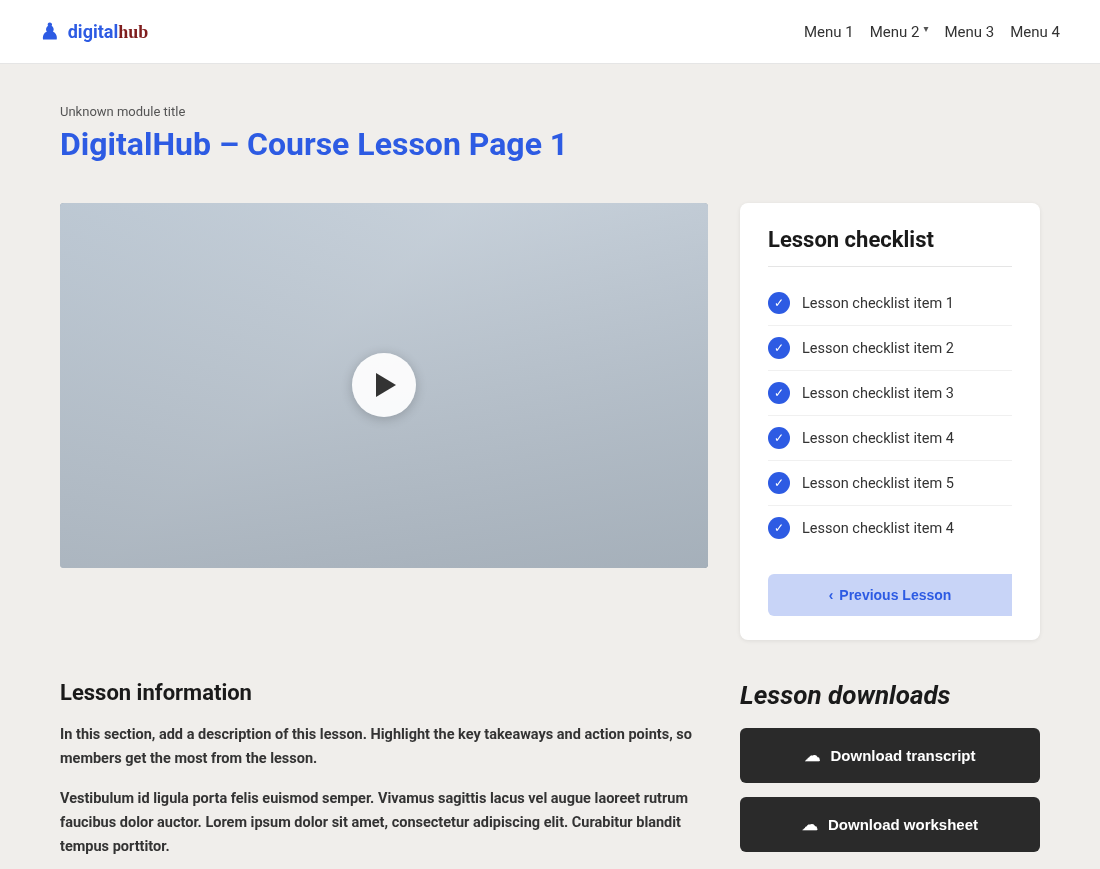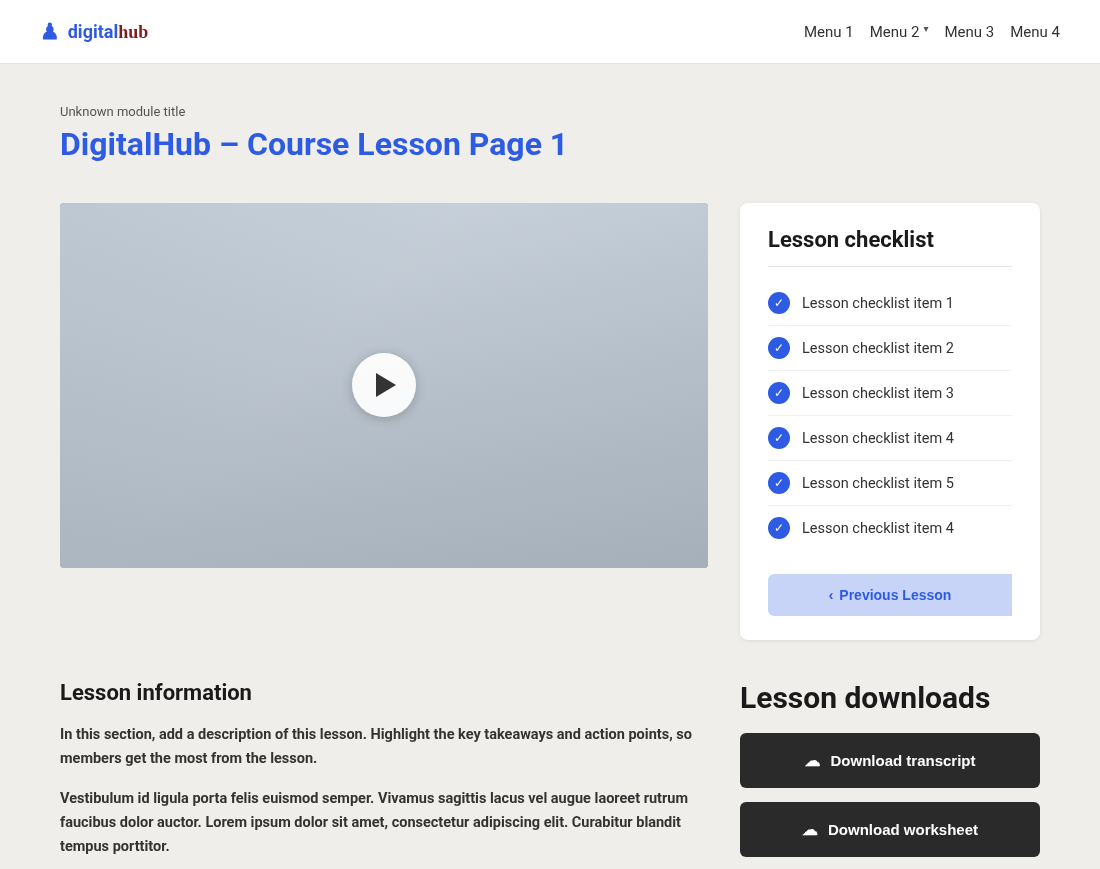--- a/index.html
+++ b/index.html
@@ -227,24 +227,25 @@
     .lesson-info p {
       font-size: 14.5px;
       color: #333;
       line-height: 1.65;
       margin-bottom: 16px;
       font-weight: bold;
     }
 
     
     .lesson-downloads h2 {
-      font-size: 30px;
+      font-size: 26px;
       font-weight: 700;
       color: #1a1a1a;
       margin-bottom: 18px;
+      font-style: italic;
     }
     .download-btn {
       display: flex;
       align-items: center;
       justify-content: center;
       gap: 10px;
       width: 100%;
       padding: 18px 0;
       background: #2a2a2a;
       color: #fff;

